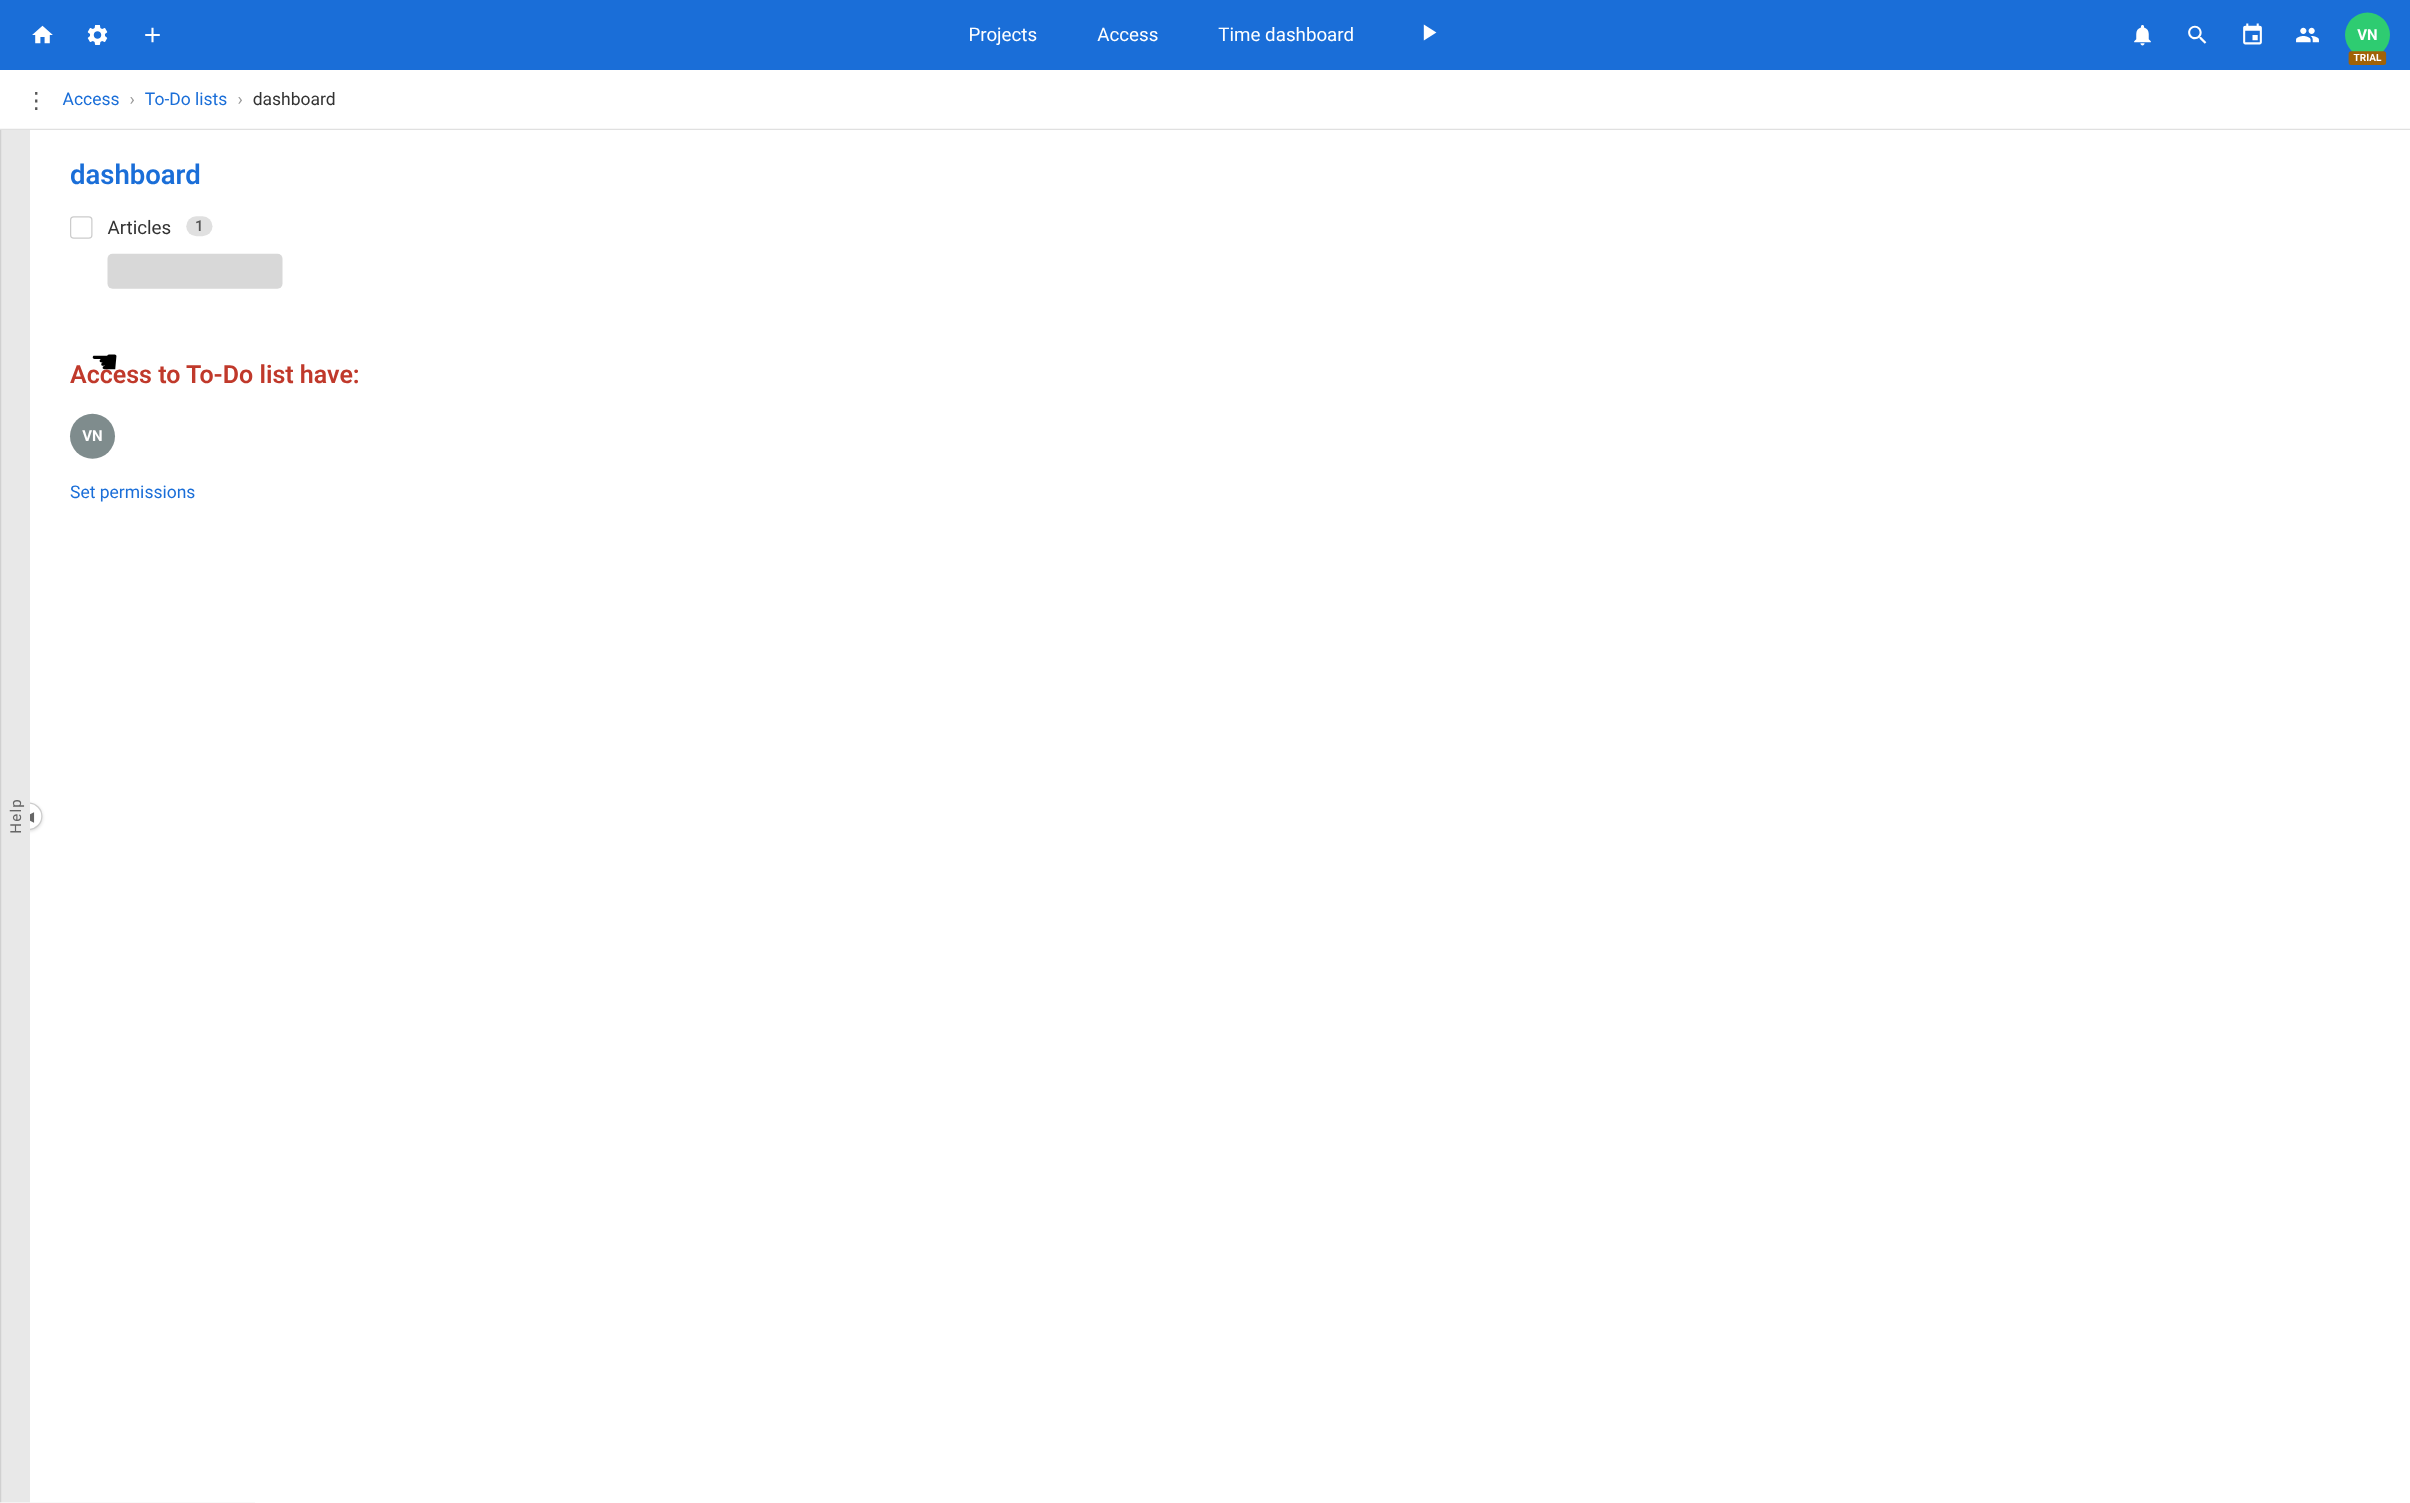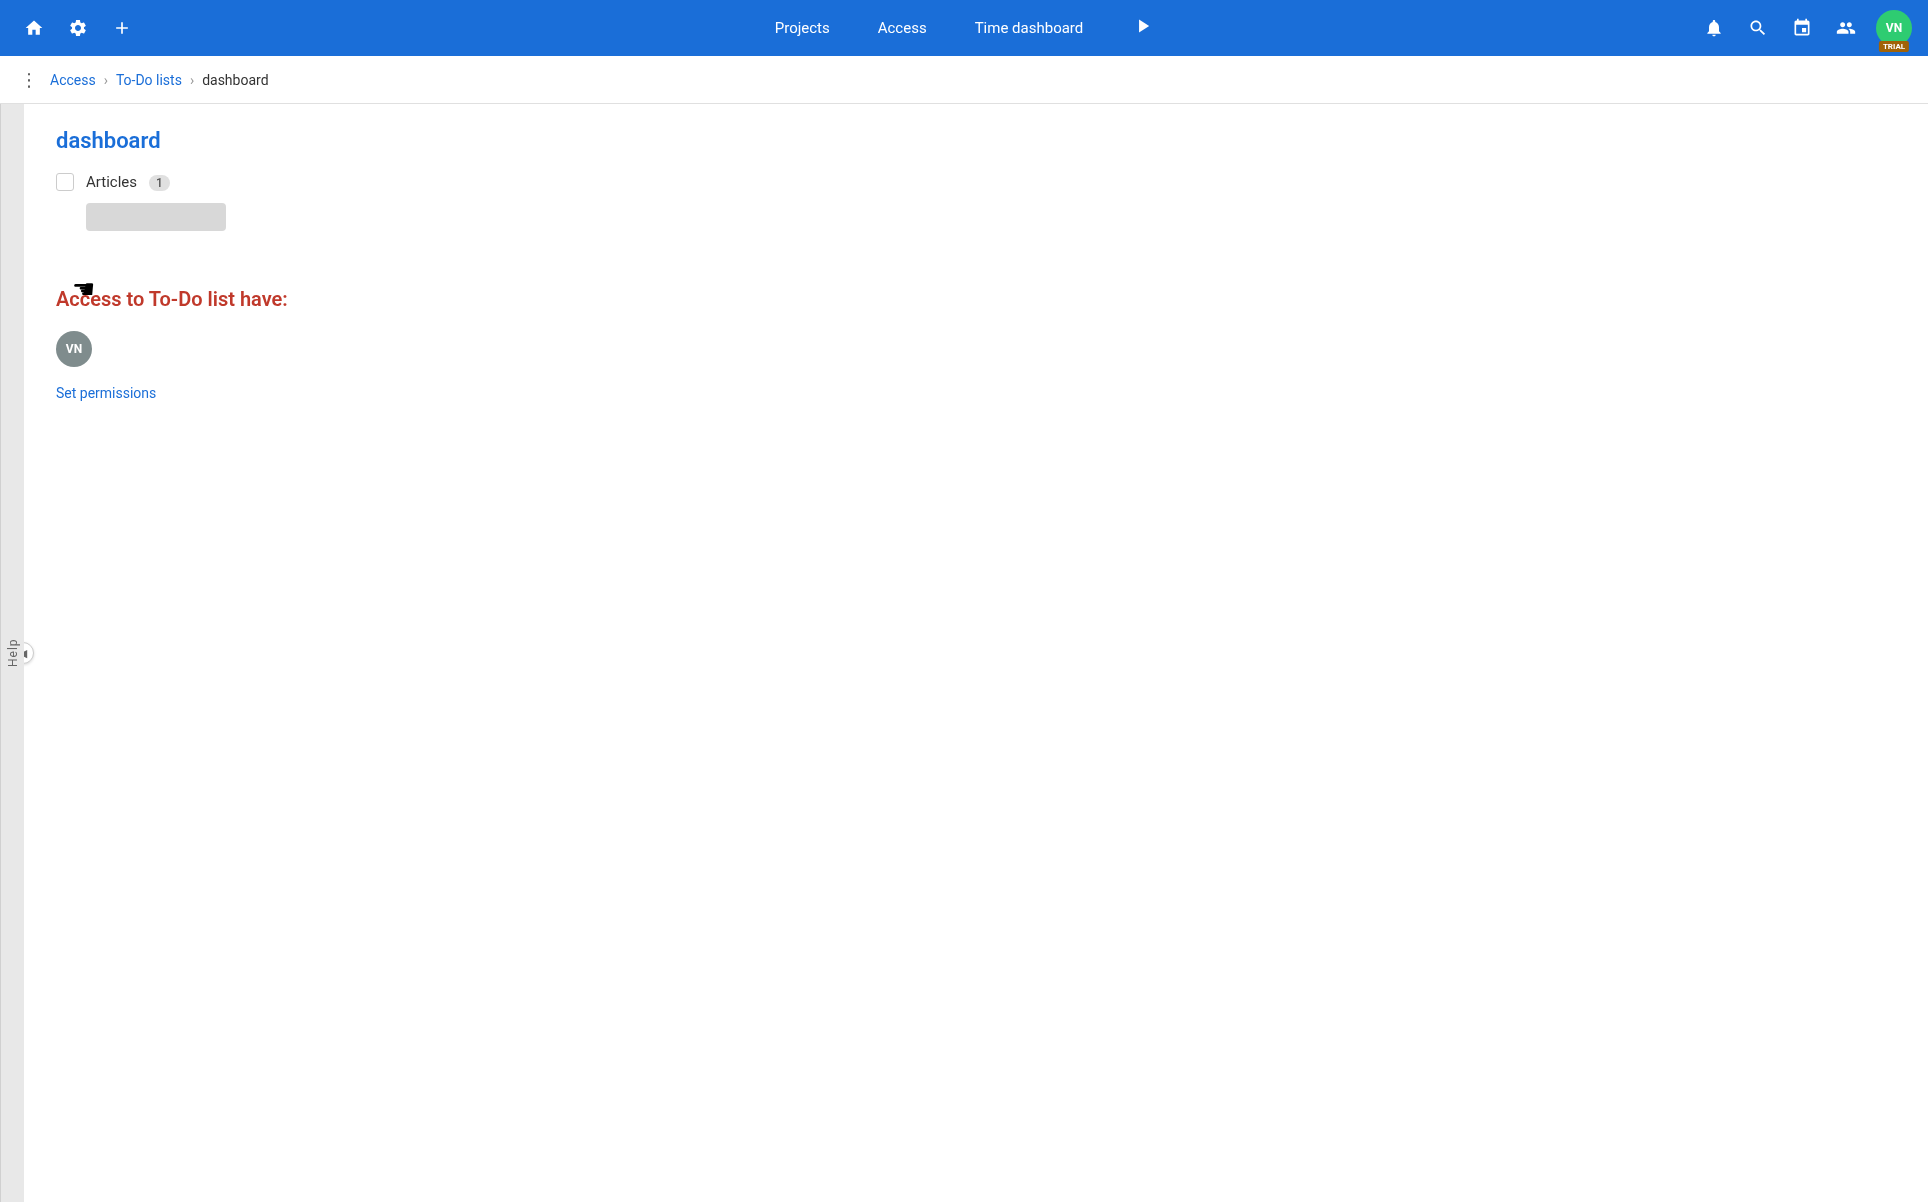--- a/index.html
+++ b/index.html
@@ -197,21 +197,21 @@
     .dashboard-title {
       color: #1a6ed8;
       font-size: 22px;
       font-weight: 600;
       margin-bottom: 20px;
     }
 
     
     .articles-row {
       display: flex;
-      align-items: flex-end;
+      align-items: flex-start;
       gap: 12px;
       margin-bottom: 12px;
     }
 
     .checkbox-item {
       width: 18px;
       height: 18px;
       border: 1px solid #ccc;
       border-radius: 3px;
       background: white;

